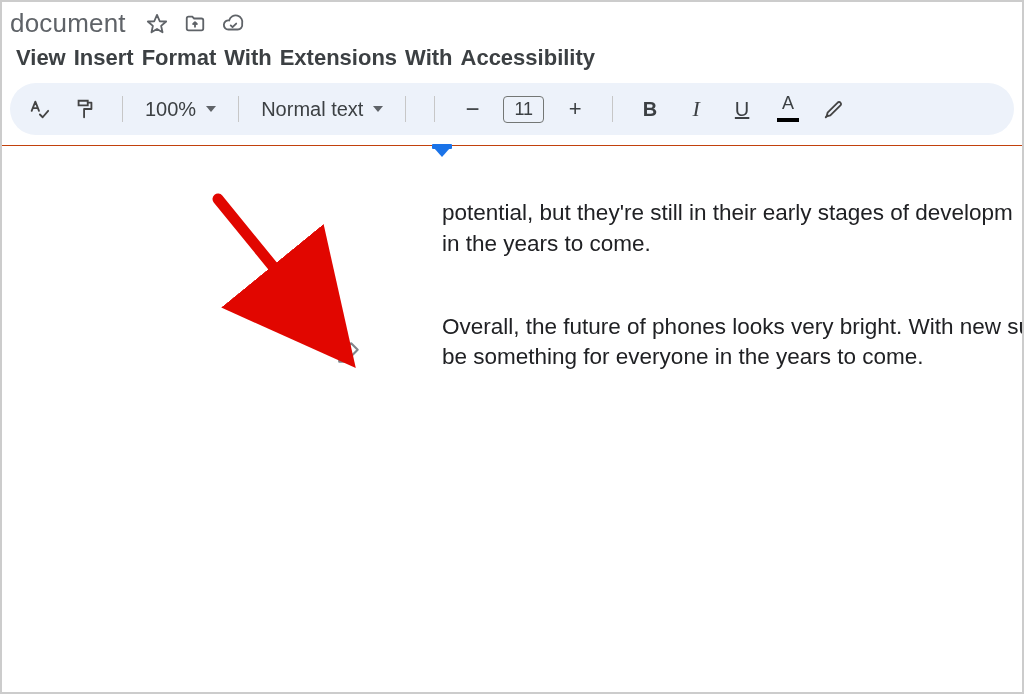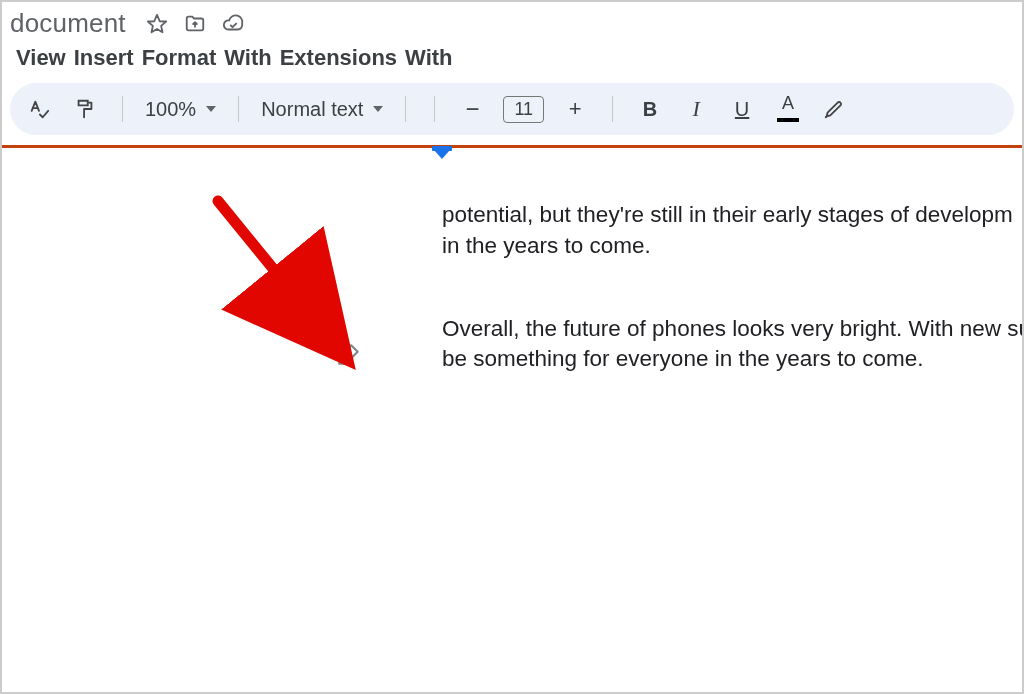--- a/index.html
+++ b/index.html
@@ -100,21 +100,21 @@
     font-size: 18px; line-height: 14px;
   }
   .text-color .swatch {
     width: 22px; height: 4px; background: #000; margin-top: 2px;
   }
   .highlighter svg { width: 22px; height: 22px; }
 
   
   .doc-surface {
     position: relative;
-    border-top: 3px solid #c2410c;
+    border-top: 1px solid #c2410c;
     height: 520px;
     text-decoration: underline;
   }
   .ruler-indent {
     position: absolute;
     left: 430px; top: -2px;
     display: flex; flex-direction: column; align-items: center;
   }
   .ruler-indent .bar { width: 20px; height: 5px; background: #1a73e8; border-radius: 1px; }
   .ruler-indent .tri {
@@ -182,20 +182,21 @@
   </div>
 </div>
 
 <div class="menubar">
   <span>View</span>
   <span>Insert</span>
   <span>Format</span>
   <span>With</span>
   <span>Extensions</span>
   <span>With</span>
+  <span>Accessibility</span>
 </div>
 
 <div class="toolbar-wrap">
   <div class="toolbar">
     <div class="tb-btn">
       <svg width="22" height="22" viewBox="0 0 24 24" fill="none" stroke="#444" stroke-width="2">
           <path d="M4 14 L8 4 L12 14 M5.5 11 H10.5" stroke-linecap="round" stroke-linejoin="round"></path>
           <path d="M13 18 l3 3 l6-7" stroke-linecap="round" stroke-linejoin="round"></path>
         </svg>
     </div>

